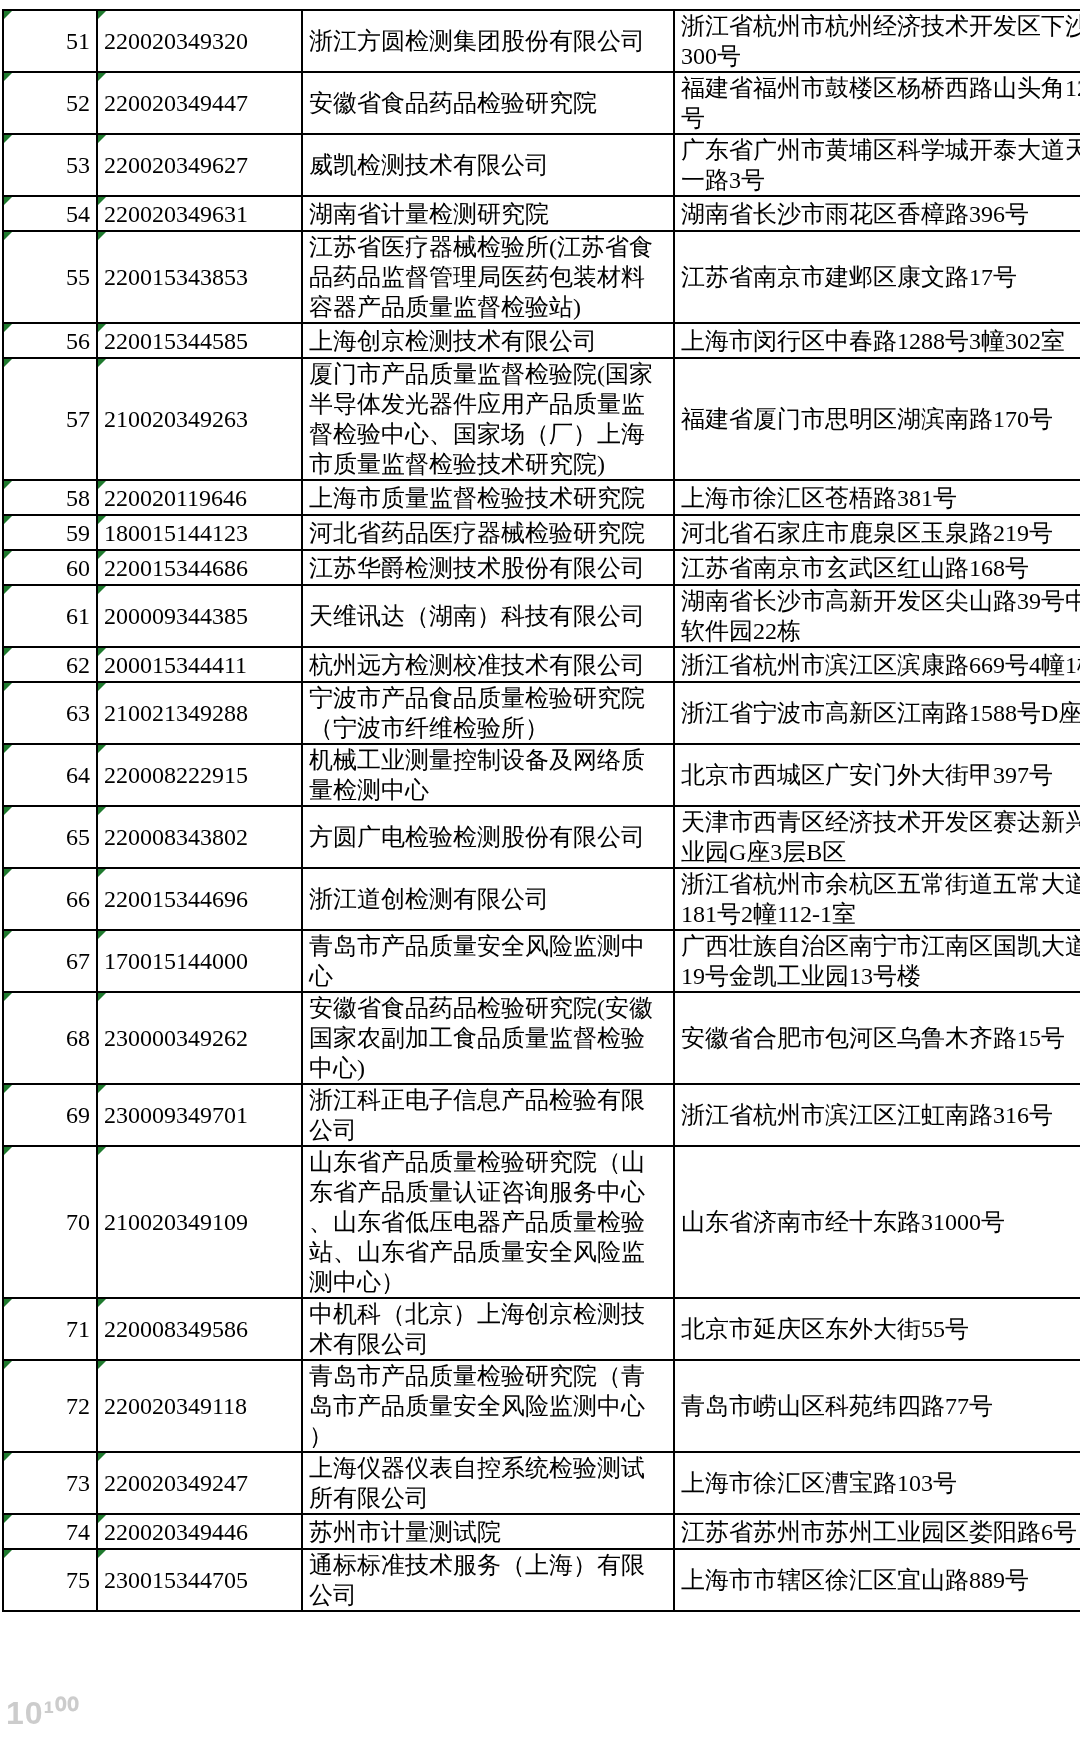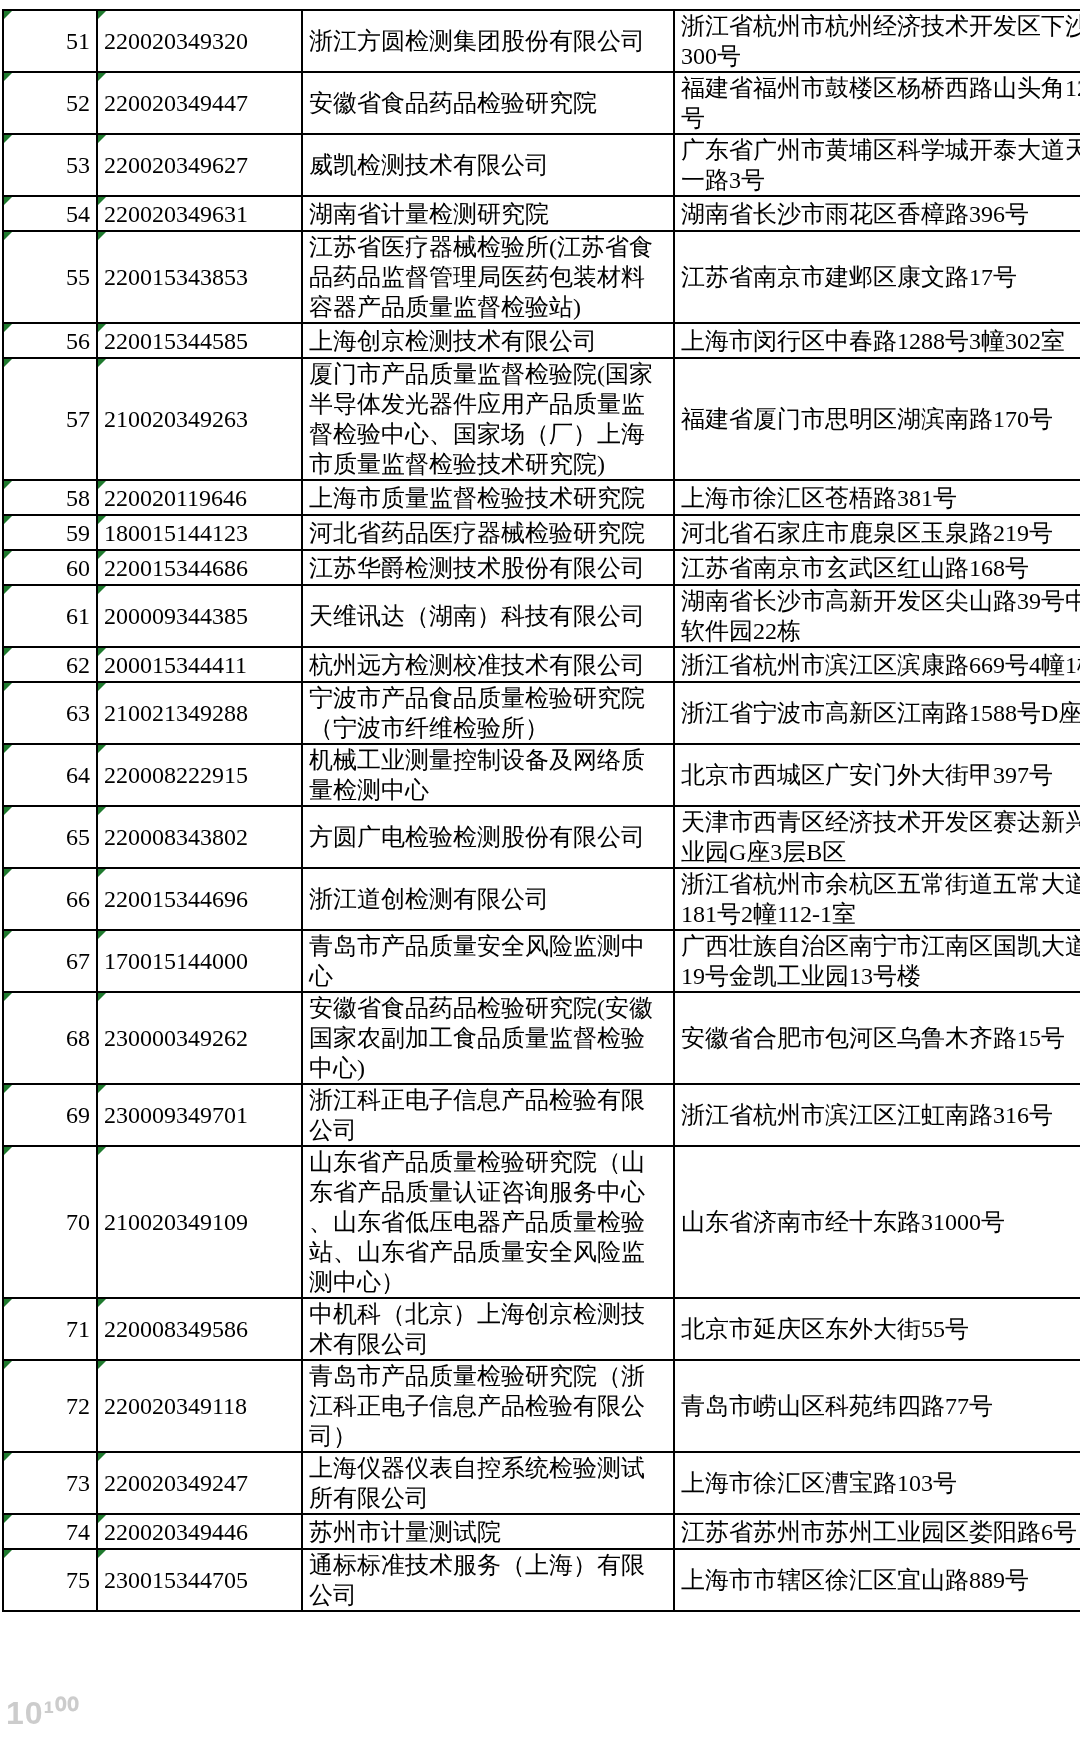--- a/index.html
+++ b/index.html
@@ -179,21 +179,21 @@
       </tr>
       <tr>
         <td class="num"><span class="tri"></span>71</td>
         <td class="code"><span class="tri"></span>220008349586</td>
         <td class="name">中机科（北京）上海创京检测技术有限公司</td>
         <td class="addr">北京市延庆区东外大街55号</td>
       </tr>
       <tr>
         <td class="num"><span class="tri"></span>72</td>
         <td class="code"><span class="tri"></span>220020349118</td>
-        <td class="name">青岛市产品质量检验研究院（浙江科正电子信息产品检验有限公司）</td>
+        <td class="name">青岛市产品质量检验研究院（青岛市产品质量安全风险监测中心）</td>
         <td class="addr">青岛市崂山区科苑纬四路77号</td>
       </tr>
       <tr>
         <td class="num"><span class="tri"></span>73</td>
         <td class="code"><span class="tri"></span>220020349247</td>
         <td class="name">上海仪器仪表自控系统检验测试所有限公司</td>
         <td class="addr">上海市徐汇区漕宝路103号</td>
       </tr>
       <tr>
         <td class="num"><span class="tri"></span>74</td>

